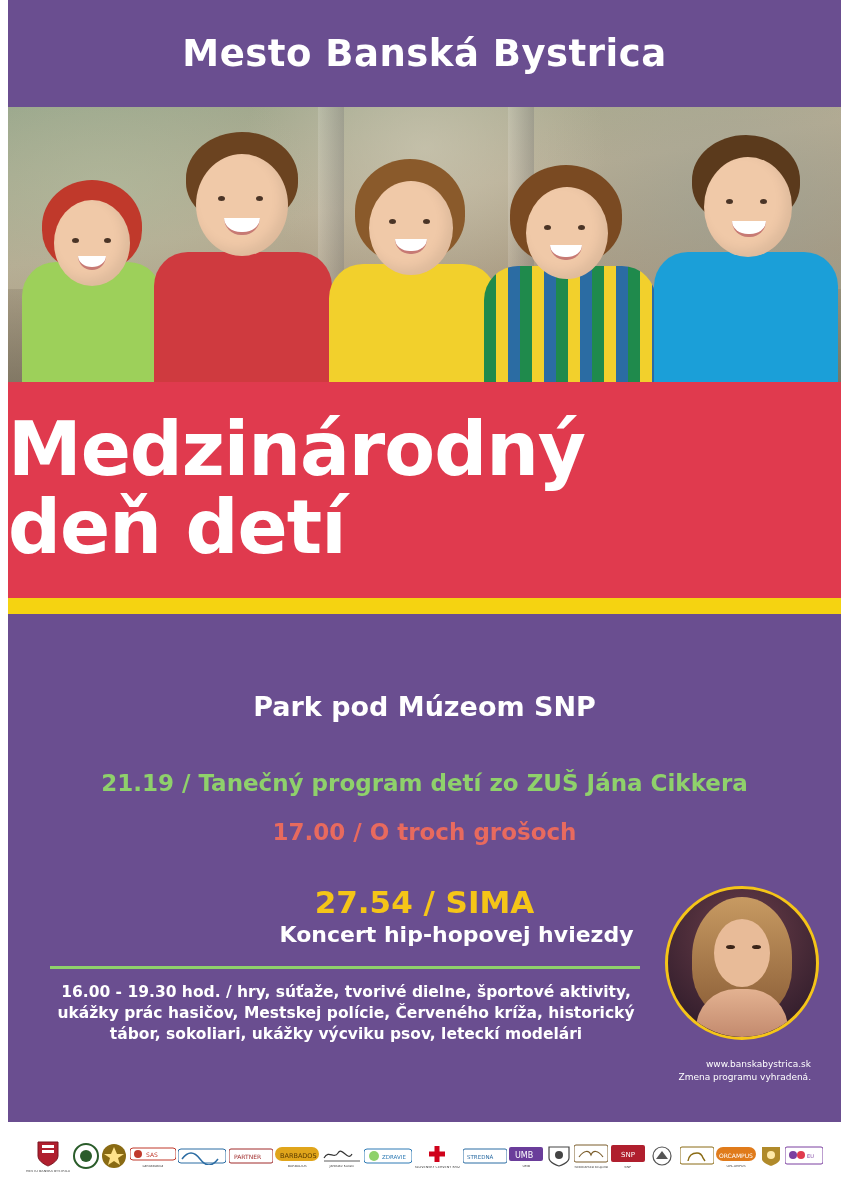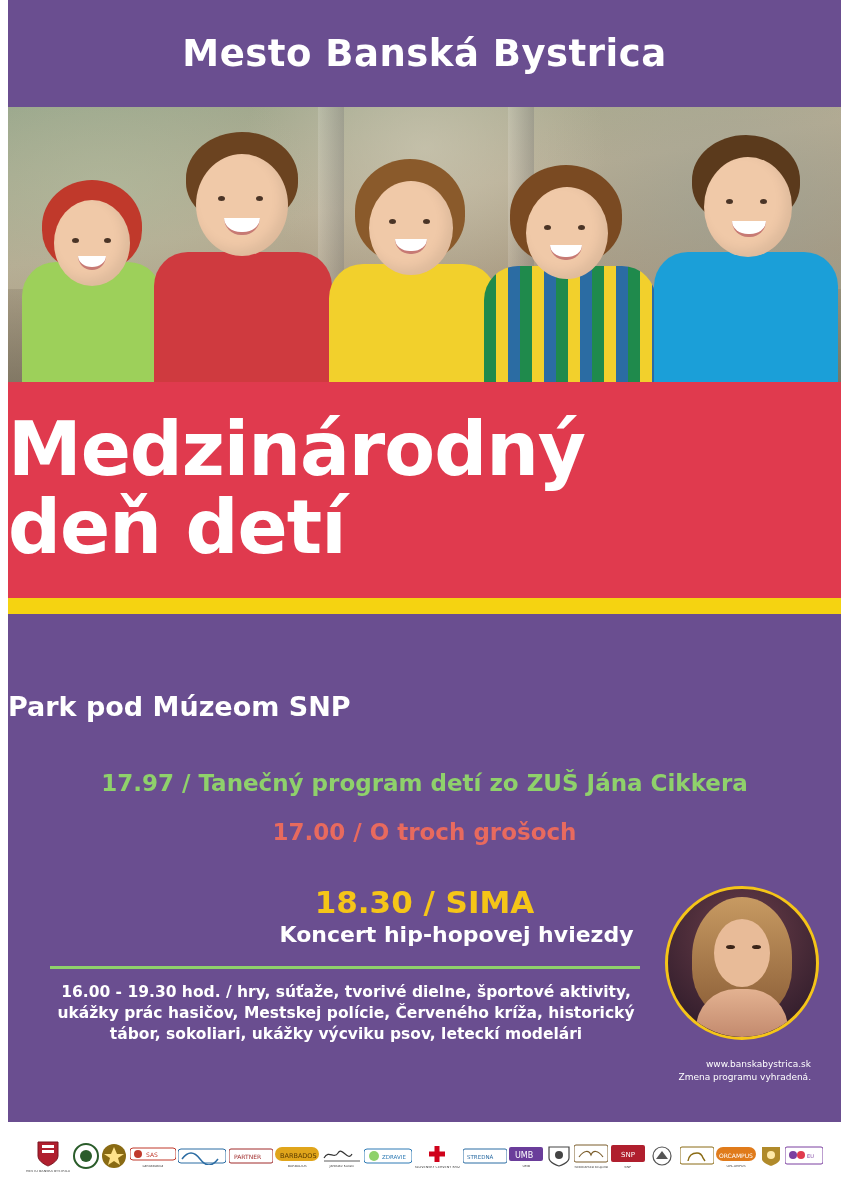--- a/index.html
+++ b/index.html
@@ -154,20 +154,21 @@
     width: 833px;
     text-align: center;
     color: #ffffff;
     font-size: 31px;
     font-weight: bold;
   }
   .place-line {
     position: absolute;
     left: 0; top: 77px;
     width: 833px;
+    text-align: center;
     color: #ffffff;
     font-size: 27px;
     font-weight: bold;
   }
   .program-label {
     position: absolute;
     left: 0; top: 126px;
     width: 833px;
     text-align: center;
     color: #ffffff;
@@ -396,25 +397,25 @@
   <div class="title-block">
     <div class="title-line1">Medzinárodný</div>
     <div class="title-line2">deň detí</div>
   </div>
 
   <div class="yellow-bar"></div>
 
   <div class="body-block">
     <div class="place-line">Park pod Múzeom SNP</div>
 
-    <div class="item-1">17.97 / Tanečný program detí zo ZUŠ Jána Cikkera</div>
+    <div class="item-1">21.19 / Tanečný program detí zo ZUŠ Jána Cikkera</div>
 
     <div class="item-2-time">17.00 / O troch grošoch</div>
 
-    <div class="item-3-time">18.30 / SIMA</div>
+    <div class="item-3-time">27.54 / SIMA</div>
     <div class="item-3-desc">Koncert hip-hopovej hviezdy</div>
 
     <div class="green-rule"></div>
 
     <div class="footer-text">16.00 - 19.30 hod. / hry, súťaže, tvorivé dielne, športové aktivity, ukážky prác hasičov, Mestskej polície, Červeného kríža, historický tábor, sokoliari, ukážky výcviku psov, leteckí modelári</div>
 
     <div class="artist-photo">
       <div class="a-hair"></div>
       <div class="a-face"></div>
       <div class="a-eye" style="left:58px;"></div>

